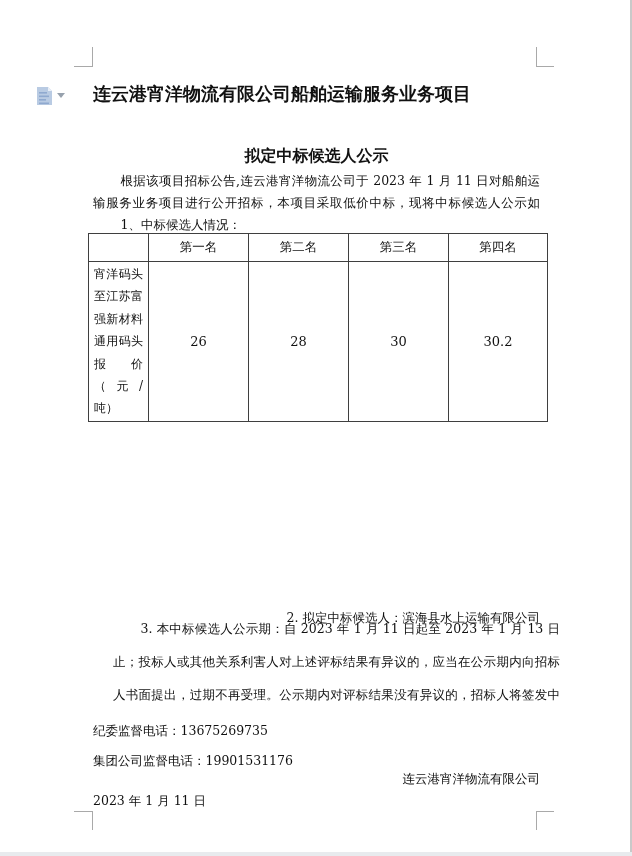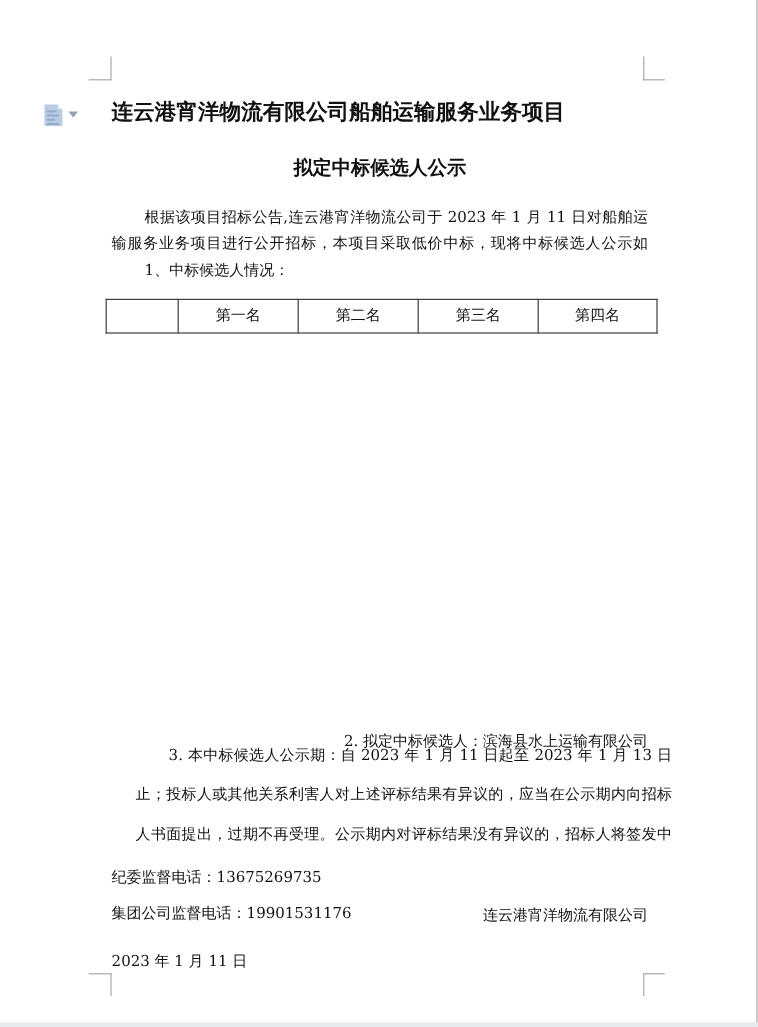--- a/index.html
+++ b/index.html
@@ -25,32 +25,32 @@
   
   .float-icon { position:absolute; left:36px; top:86px; width:30px; height:22px; cursor:pointer; }
   .float-icon svg { display:block; }
   .caret { position:absolute; left:21px; top:7px; width:0; height:0;
            border-left:4px solid transparent; border-right:4px solid transparent;
            border-top:5px solid #97a1ad; }
 
   
   .blk { position:absolute; left:93px; width:447px; font-size:12.5px; line-height:21.5px; }
   .doc-title    { top:82px;  text-align:left; font-size:18px; font-weight:bold; line-height:24px; }
-  .doc-subtitle { top:129px; text-align:center; font-size:16px; font-weight:bold; line-height:22px; }
+  .doc-subtitle { top:145px; text-align:center; font-size:16px; font-weight:bold; line-height:22px; }
   .intro { top:170px; height:44px; overflow:hidden; text-align:justify; text-indent:2.2em; }
   .item1 { top:214px; text-indent:2.2em; }
   .item2 { top:607px; text-indent:2.2em;text-align:right; }
   .item3 { top:612px; height:100px; overflow:hidden; text-align:justify; text-indent:2.2em; line-height:33px;margin-left:20px; }
   .phone1 { top:720px; }
   .phone2 { top:750px; }
-  .sign-company { top:752px; text-align:right; }
+  .sign-company { top:768px; text-align:right; }
   .sign-date    { top:790px; text-align:left; padding-right:8px; }
 
   
-  .tbl-wrap { position:absolute; left:88px; top:249px; }
+  .tbl-wrap { position:absolute; left:88px; top:233px; }
   table { border-collapse:collapse; table-layout:fixed; width:459px; }
   td { border:1px solid #3f3f3f; font-size:12.5px; vertical-align:middle; overflow:hidden; }
   tr.r-head { height:28px; }
   tr.r-name { height:71px; }
   tr.r-p1   { height:136px; }
   tr.r-p2   { height:130px; }
   td.c-rank { text-align:center; }
   td.c-label { text-align:center; line-height:24px; padding:0 6px; }
   td.c-price-label { text-align:justify; line-height:22.4px; padding:1px 5px; font-size:12px; }
   td.c-company { text-align:center; line-height:25px; padding:0 4px; }
@@ -96,20 +96,27 @@
         <col style="width:99px">
     </colgroup>
     <tbody>
         <tr class="r-head">
       <td class="c-rank"></td>
       <td class="c-rank">第一名</td>
       <td class="c-rank">第二名</td>
       <td class="c-rank">第三名</td>
       <td class="c-rank">第四名</td>
     </tr>
+    <tr class="r-p1">
+      <td class="c-price-label">宵洋码头至江苏富强新材料通用码头报价（元/吨）</td>
+      <td class="c-value">26</td>
+      <td class="c-value">28</td>
+      <td class="c-value">30</td>
+      <td class="c-value">30.2</td>
+    </tr>
   </tbody>
     </table>
 </div>
 
 <div class="blk item2">2.  拟定中标候选人：滨海县水上运输有限公司</div>
 <div class="blk item3">3. 本中标候选人公示期：自 2023 年 1 月 11 日起至 2023 年 1 月 13 日止；投标人或其他关系利害人对上述评标结果有异议的，应当在公示期内向招标人书面提出，过期不再受理。公示期内对评标结果没有异议的，招标人将签发中标通知书。</div>
 <div class="blk phone1">纪委监督电话：13675269735</div>
 <div class="blk phone2">集团公司监督电话：19901531176</div>
 <div class="blk sign-company">连云港宵洋物流有限公司</div>
 <div class="blk sign-date">2023 年 1 月 11 日</div>

